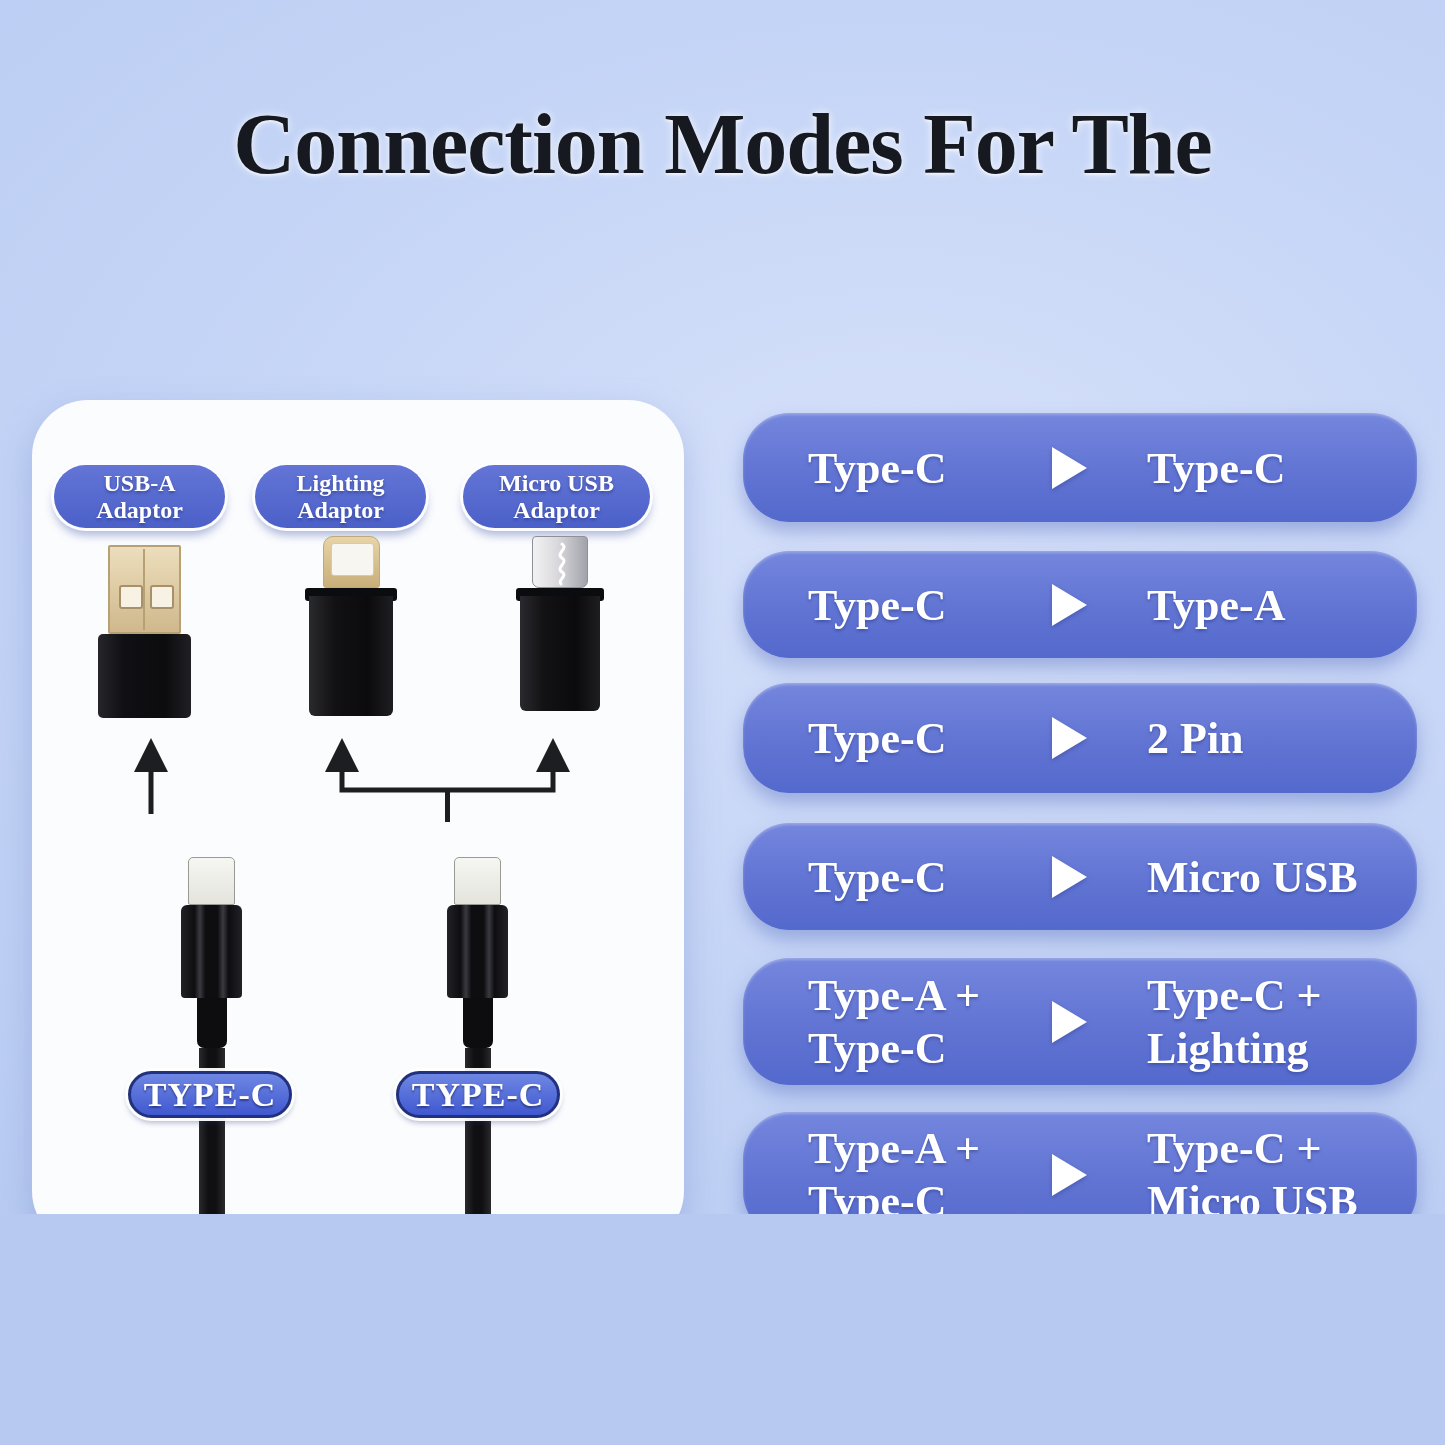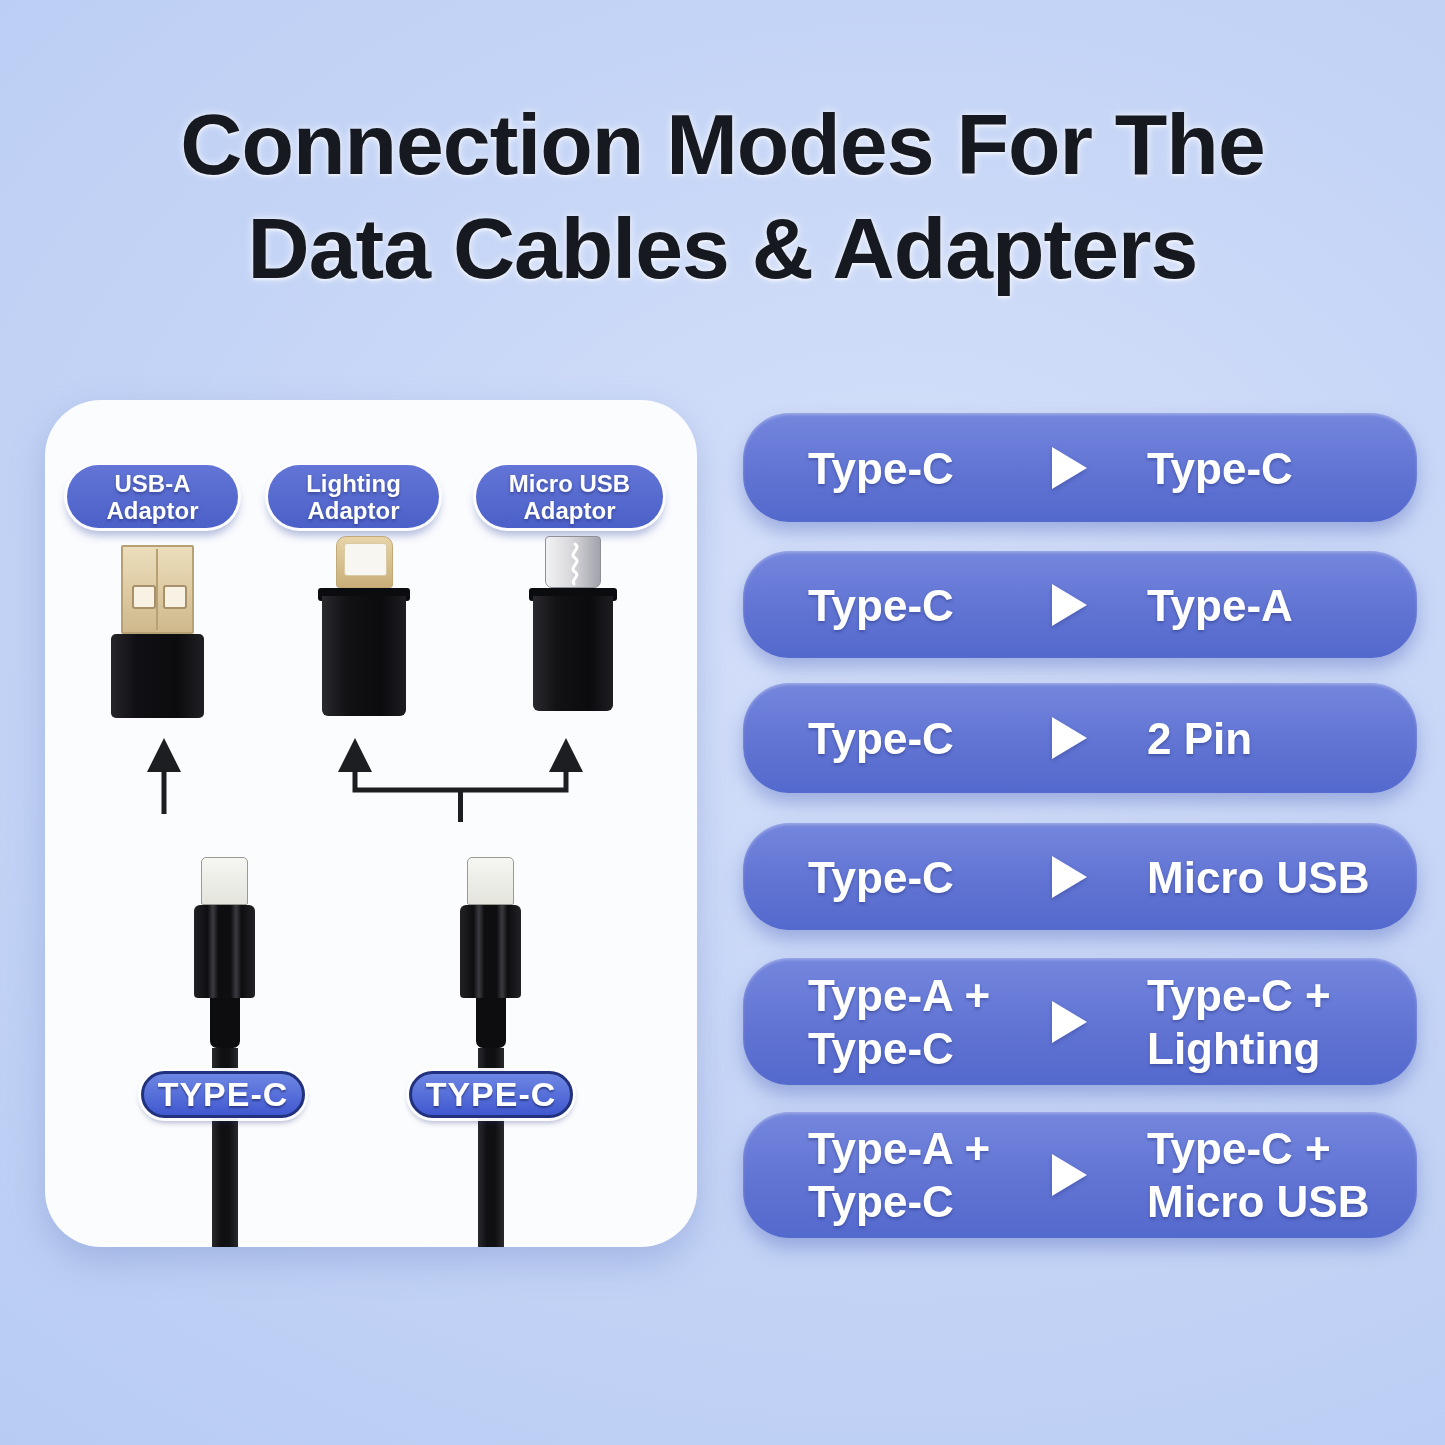--- a/index.html
+++ b/index.html
@@ -1,30 +1,30 @@
 <!DOCTYPE html>
 <html><head>
 <meta charset="utf-8">
 <style>
   html,body{margin:0;padding:0;background:#b7c9f0;}
   .stage{
-    position:relative;width:1445px;height:1445px;overflow:hidden;
+    position:relative;width:1445px;height:1214px;overflow:hidden;
     background:radial-gradient(115% 90% at 62% 42%, #d6e1fa 0%, #c4d4f6 46%, #b3c8f0 100%);
-    font-family:Liberation Sans, sans-serif;
+    font-family:Liberation Serif, serif;
   }
   
   .title{
     position:absolute;left:0;top:92px;width:100%;text-align:center;
     color:#171920;font-weight:700;font-size:86px;line-height:104px;letter-spacing:-1px;
     text-shadow:0 0 8px rgba(255,255,255,.85), 0 2px 2px rgba(255,255,255,.5);
   }
   .title span{display:block;}
   
   .card{
-    position:absolute;left:45px;top:400px;width:652px;height:847px;
+    position:absolute;left:32px;top:400px;width:652px;height:847px;
     background:#fbfcfe;border-radius:56px;overflow:hidden;
     box-shadow:0 14px 34px rgba(110,130,195,.35);
   }
   .adaptor-pill{
     position:absolute;height:63px;border-radius:32px;
     background:linear-gradient(180deg,#6375d6,#4b60c8);
     box-shadow:0 0 0 3px #fdfdff, 0 7px 10px rgba(70,90,170,.45);
     color:#fff;font-weight:700;font-size:24px;line-height:27px;text-align:center;
     display:flex;flex-direction:column;justify-content:center;
     text-shadow:0 2px 3px rgba(35,48,115,.55);
@@ -93,21 +93,20 @@
     filter:drop-shadow(0 2px 2px rgba(40,55,130,.4));
   }
 </style>
 </head>
 <body>
 
 <div class="stage">
 
   <h1 class="title" style="margin:0;">
     <span>Connection Modes For The</span>
-    <span>Data Cables &amp; Adapters</span>
   </h1>
 
   <div class="card">
 
     <div class="adaptor-pill" style="left:22px;top:65px;width:171px;">
       <span>USB-A</span>
       <span>Adaptor</span>
     </div>
     <div class="adaptor-pill" style="left:223px;top:65px;width:171px;">
       <span>Lighting</span>

